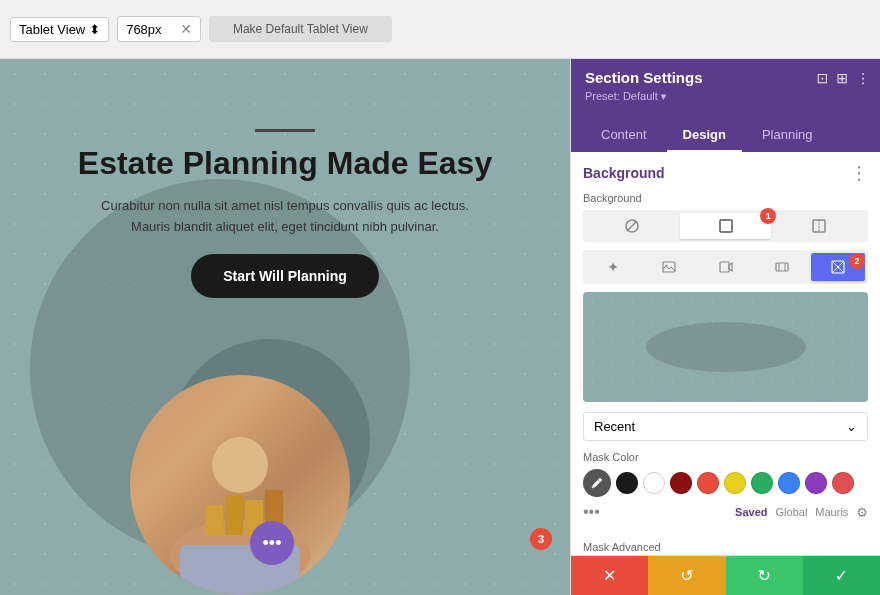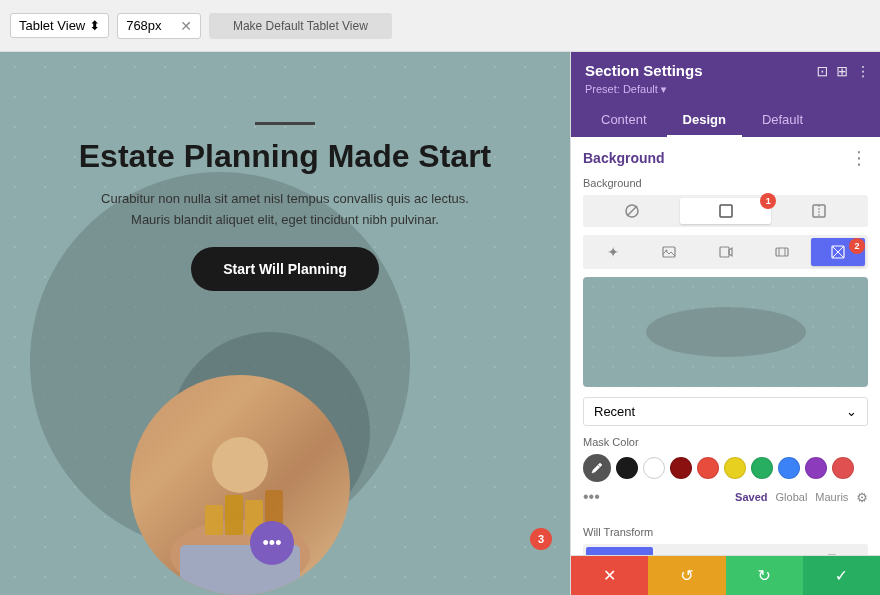--- a/index.html
+++ b/index.html
@@ -1,20 +1,20 @@
 <!DOCTYPE html>
 <html><head>
   <meta charset="utf-8">
   <style>
     * { box-sizing: border-box; margin: 0; padding: 0; }
     body { font-family: Arial, sans-serif; width: 880px; height: 595px; overflow: hidden; display: flex; flex-direction: column; }
 
     
     .top-bar {
-      display: flex; align-items: center; background: #f0f0f0; height: 52px;
+      display: flex; align-items: center; background: #f0f0f0; height: 59px;
       padding: 0 10px; gap: 8px; border-bottom: 1px solid #ddd; flex-shrink: 0;
     }
     .view-selector {
       display: flex; align-items: center; gap: 4px; background: #fff;
       border: 1px solid #ccc; border-radius: 3px; padding: 4px 8px; font-size: 13px; cursor: pointer;
     }
     .px-input {
       display: flex; align-items: center; gap: 4px; background: #fff;
       border: 1px solid #ccc; border-radius: 3px; padding: 4px 8px; font-size: 13px;
     }
@@ -90,21 +90,21 @@
     }
     .panel-header {
       background: #5b3b8c; color: #fff; padding: 10px 10px 0 14px;
     }
     .panel-title-row {
       display: flex; align-items: center; justify-content: space-between; margin-bottom: 4px;
     }
     .panel-title { font-size: 15px; font-weight: bold; }
     .panel-header-icons { display: flex; gap: 8px; align-items: center; }
     .header-icon { color: #fff; font-size: 14px; cursor: pointer; opacity: 0.85; }
-    .panel-preset { font-size: 11px; color: #cbb3f0; margin-bottom: 8px; }
+    .panel-preset { font-size: 11px; color: #cbb3f0; margin-bottom: 16px; }
     .panel-preset span { cursor: pointer; }
     .panel-tabs { display: flex; gap: 4px; }
     .panel-tab {
       padding: 8px 16px; font-size: 13px; color: #d0baee; cursor: pointer; border-bottom: 2px solid transparent;
     }
     .panel-tab.active { color: #fff; border-bottom: 2px solid #fff; font-weight: bold; }
 
     .panel-body { flex: 1; overflow-y: auto; padding: 12px; }
 
     
@@ -230,21 +230,21 @@
 
 <div class="main-area">
 
   <div class="canvas-area">
     <div class="canvas-bg"></div>
     <div class="deco-circle-large"></div>
     <div class="deco-circle-small"></div>
 
     <div class="canvas-content">
       <div class="canvas-line"></div>
-      <div class="canvas-title">Estate Planning Made Start</div>
+      <div class="canvas-title">Estate Planning Made Easy</div>
       <div class="canvas-subtitle">Curabitur non nulla sit amet nisl tempus convallis quis ac lectus. Mauris blandit aliquet elit, eget tincidunt nibh pulvinar.</div>
       <button class="canvas-btn">Start Will Planning</button>
     </div>
 
     <div class="canvas-photo">
       <div class="photo-placeholder">
         <svg class="hands-svg" viewBox="0 0 180 160">
 
           <ellipse cx="90" cy="120" rx="70" ry="35" fill="#c8956c"></ellipse>
           <rect x="55" y="70" width="18" height="30" rx="2" fill="#d4a030" opacity="0.9"></rect>
@@ -276,21 +276,21 @@
           <span class="header-icon">⊞</span>
           <span class="header-icon">⋮</span>
         </div>
       </div>
       <div class="panel-preset">
         <span>Preset: Default ▾</span>
       </div>
       <div class="panel-tabs">
         <div class="panel-tab">Content</div>
         <div class="panel-tab active">Design</div>
-        <div class="panel-tab">Default</div>
+        <div class="panel-tab">Planning</div>
       </div>
     </div>
 
     <div class="panel-body">
 
       <div class="section-title-row">
         <span class="section-title">Background</span>
         <span class="section-more">⋮</span>
       </div>
 
@@ -399,21 +399,21 @@
           <div class="color-tab-links">
             <span class="color-tab-link active">Saved</span>
             <span class="color-tab-link">Global</span>
             <span class="color-tab-link">Mauris</span>
             <span class="color-gear">⚙</span>
           </div>
         </div>
       </div>
 
       <div class="transform-section">
-        <div class="field-label">Will Transform</div>
+        <div class="field-label">Mask Advanced</div>
         <div class="transform-btns">
           <button class="transform-btn active" title="Flip Horizontal">
             <svg width="14" height="14" viewBox="0 0 14 14">
               <rect x="1" y="4" width="5" height="6" rx="1" fill="#fff"></rect>
               <rect x="8" y="4" width="5" height="6" rx="1" fill="#fff" opacity="0.5"></rect>
               <line x1="7" y1="1" x2="7" y2="13" stroke="#fff" stroke-width="1" stroke-dasharray="2,1"></line>
             </svg>
           </button>
           <button class="transform-btn" title="Rotate">
             <svg width="14" height="14" viewBox="0 0 14 14">

